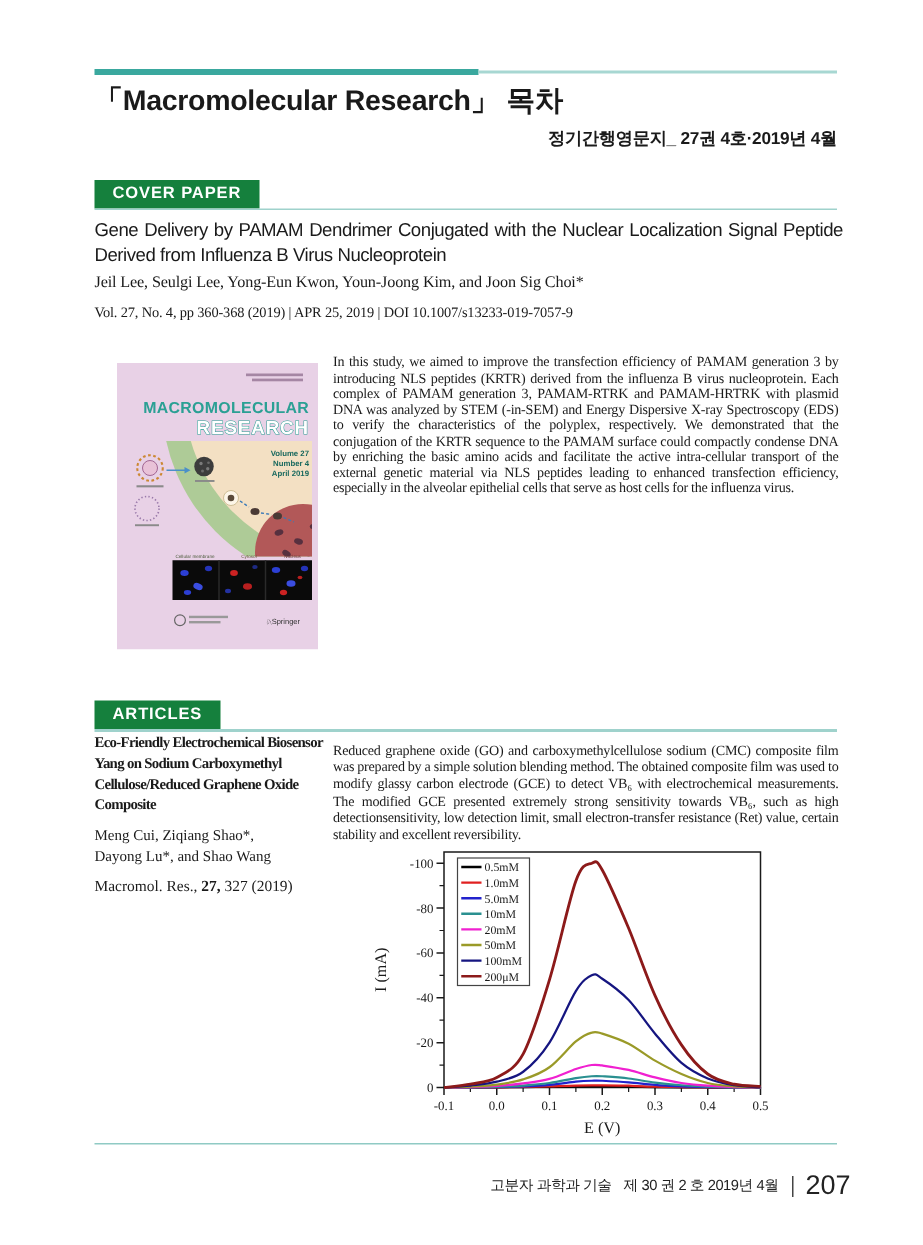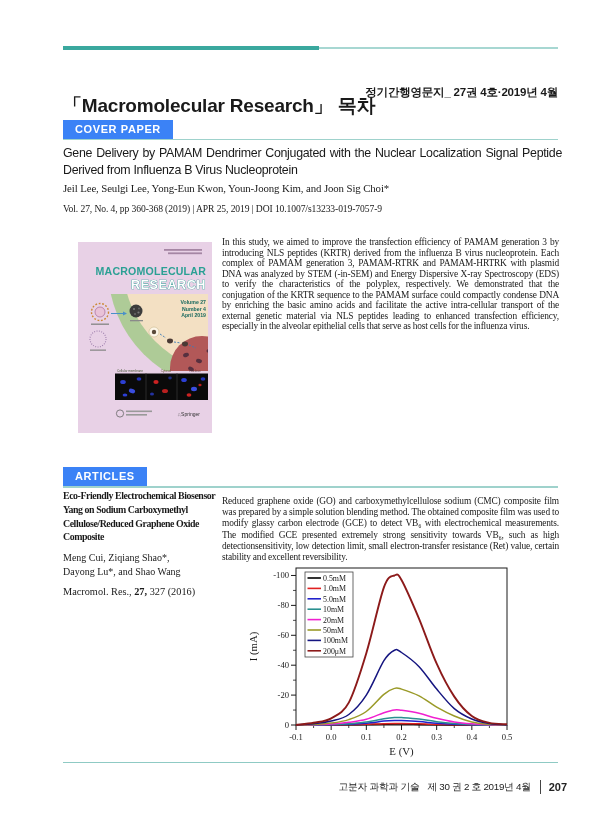--- a/index.html
+++ b/index.html
@@ -3,25 +3,25 @@
 <meta charset="utf-8">
 <style>
   html,body{margin:0;padding:0;}
   body{width:615px;height:830px;background:#ffffff;position:relative;overflow:hidden;
        font-family:"Liberation Sans",sans-serif;color:#1a1a1a;}
   .abs{position:absolute;}
 
   
   .toprule-dark{left:63px;top:46px;width:256px;height:3.5px;background:#3aa89e;}
   .toprule-light{left:319px;top:47px;width:239px;height:1.6px;background:#a7d7d2;}
-  .page-title{left:63px;top:54px;font-size:19px;font-weight:bold;letter-spacing:-0.2px;margin-top:39px;}
+  .page-title{left:63px;top:54px;font-size:19px;font-weight:bold;letter-spacing:-0.2px;}
   .issue-subtitle{right:57px;top:85px;font-size:11.5px;font-weight:bold;letter-spacing:-0.2px;}
 
   
-  .badge{background:#3b82f6;color:#fff;font-size:11px;font-weight:bold;letter-spacing:0.6px;
+  .badge{background:#15803d;color:#fff;font-size:11px;font-weight:bold;letter-spacing:0.6px;
          padding:3px 12px 4px 12px;display:inline-block;}
   .badge-rule{height:1.6px;background:#9fd2cc;width:495px;left:63px;}
 
   
   .cp-badge{left:63px;top:120px;}
   .cp-rule{top:138.5px;}
   .cp-title{left:63px;top:145px;width:499px;font-size:12.4px;font-weight:normal;line-height:16.5px;
             letter-spacing:-0.3px;text-align:justify;}
   .cp-authors{left:63px;top:182px;font-family:"Liberation Serif",serif;font-size:10.8px;letter-spacing:-0.1px;text-align:center;}
   .cp-meta{left:63px;top:203px;font-family:"Liberation Serif",serif;font-size:9.6px;letter-spacing:-0.1px;}
@@ -41,21 +41,21 @@
   .ar-abstract{left:222px;top:496px;width:337px;font-family:"Liberation Serif",serif;
                font-size:9.4px;line-height:11.2px;text-align:justify;letter-spacing:-0.15px;word-spacing:-0.2px;}
   .chart{left:245px;top:562px;}
   .ct{font-family:"Liberation Serif",serif;fill:#1a1a1a;}
 
   
   .footrule{left:63px;top:762px;width:495px;height:1.2px;background:#8fcac4;}
   .footer{right:48px;top:780px;font-size:9.8px;letter-spacing:-0.3px;color:#222;
           display:flex;align-items:center;}
   .footer .sep{display:inline-block;width:1px;height:14px;background:#444;margin:0 8px 0 9px;}
-  .footer .pn{font-size:11px;font-weight:bold;letter-spacing:0;}
+  .footer .pn{font-size:18px;font-weight:normal;letter-spacing:0;}
   .footer .gap{display:inline-block;width:8px;}
 </style>
 </head>
 <body>
 
 <div>
 
   <div class="abs toprule-dark"></div>
   <div class="abs toprule-light"></div>
   <div class="abs page-title">「Macromolecular Research」 목차</div>
@@ -158,21 +158,21 @@
   <div class="abs badge-rule ar-rule"></div>
 
   <div class="abs ar-title">Eco-Friendly Electrochemical Biosensor Yang on Sodium Carboxymethyl Cellulose/Reduced Graphene Oxide Composite</div>
   <div class="abs ar-authors">
     <div>Meng Cui, Ziqiang Shao*,</div>
     <div>Dayong Lu*, and Shao Wang</div>
   </div>
   <div class="abs ar-citation">
     <span class="it">Macromol. Res.,</span>
     <span class="bd">27,</span>
-    <span>327 (2016)</span>
+    <span>327 (2019)</span>
   </div>
   <div class="abs ar-abstract">Reduced graphene oxide (GO) and carboxymethylcellulose sodium (CMC) composite film was prepared by a simple solution blending method. The obtained composite film was used to modify glassy carbon electrode (GCE) to detect VB₆ with electrochemical measurements. The modified GCE presented extremely strong sensitivity towards VB₆, such as high detectionsensitivity, low detection limit, small electron-transfer resistance (Ret) value, certain stability and excellent reversibility.</div>
 
   <svg id="chart-svg" class="abs chart" width="320" height="200" viewBox="0 0 320 200">
       <rect x="51" y="6" width="211" height="157" fill="none" stroke="#1a1a1a" stroke-width="1"></rect>
       <line x1="51" y1="163" x2="51" y2="168" stroke="#1a1a1a" stroke-width="1"></line>
       <text x="51" y="178" text-anchor="middle" font-size="8.6" class="ct">-0.1</text>
       <line x1="86.16666666666667" y1="163" x2="86.16666666666667" y2="168" stroke="#1a1a1a" stroke-width="1"></line>
       <text x="86.16666666666667" y="178" text-anchor="middle" font-size="8.6" class="ct">0.0</text>
       <line x1="121.33333333333334" y1="163" x2="121.33333333333334" y2="168" stroke="#1a1a1a" stroke-width="1"></line>

